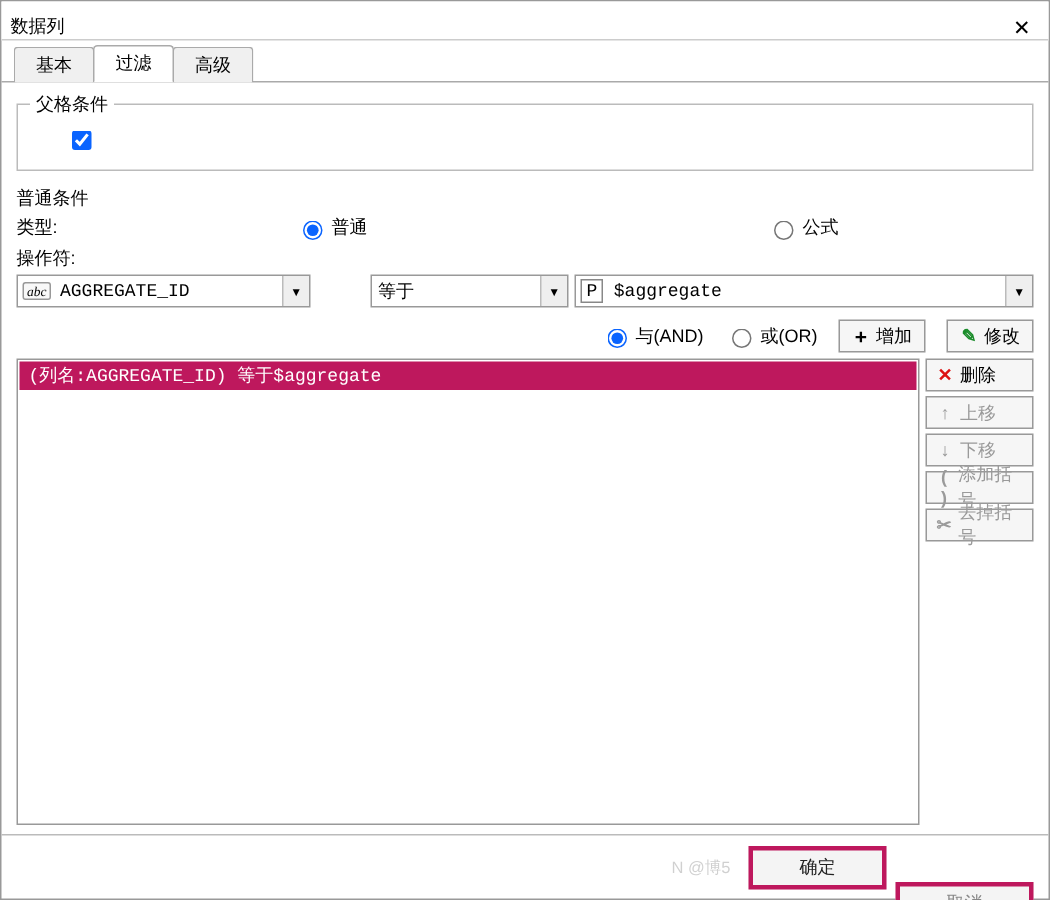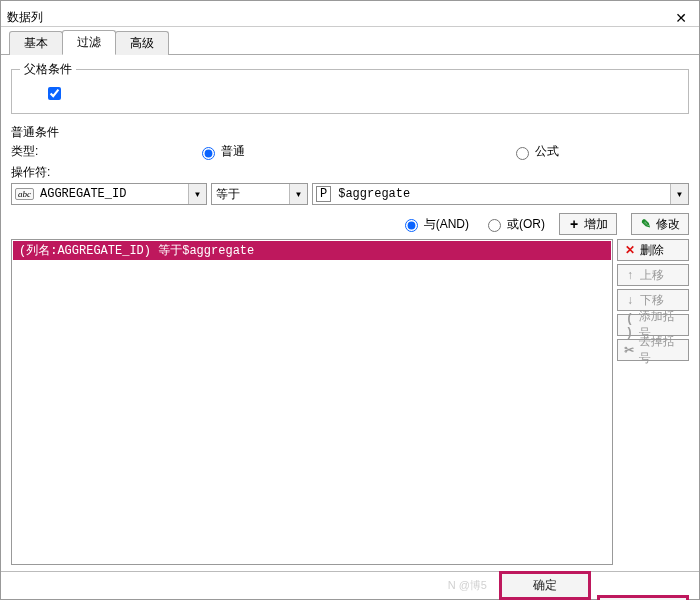--- a/index.html
+++ b/index.html
@@ -139,21 +139,21 @@
     width:72px; display:flex; flex-direction:column; gap:3px;
   }
   .side-btns .btn { justify-content:flex-start; width:100%; padding:0 6px;}
   .side-btns .btn.disabled { color:#9a9a9a; }
   .ico { display:inline-block; width:12px; text-align:center; font-weight:bold;}
   .ico.red{color:#d11;}
   .ico.gray{color:#9a9a9a;}
   .ico.green{color:#1a8c2a;}
   .ico.plus{font-size:14px; line-height:12px;}
   .footer {
-    height:28px; border-top:1px solid #bbb;
+    height:43px; border-top:1px solid #bbb;
     display:flex; justify-content:flex-end; align-items:center;
     gap:6px; padding: 0 10px;
     color:#999;
   }
   .footer .ghost { opacity:0.45; margin-right:6px; font-size:11px;}
   .footer .fbtn {
     border:3px solid #be185d; background:#f4f4f4;
     padding:3px 31px; cursor:pointer; color:#222;
   }
   .footer .fbtn.cancel { color:#888;margin-top:48px; }
@@ -201,21 +201,21 @@
     <div class="header-row">
       <span class="h2">操作符:</span>
     </div>
 
     <div class="input-row">
       <div class="combo" style="width:196px;">
         <span class="icon-abc">abc</span>
         <span class="txt">AGGREGATE_ID</span>
         <span class="arrow">▼</span>
       </div>
-      <div class="combo" style="width:97px;">
+      <div class="combo" style="width:132px;margin-left:36px;">
         <span class="txt">等于</span>
         <span class="arrow">▼</span>
       </div>
       <div class="combo" style="flex:1;">
         <span class="icon-p">P</span>
         <span class="val-field">$aggregate</span>
         <span class="arrow">▼</span>
       </div>
     </div>
 

